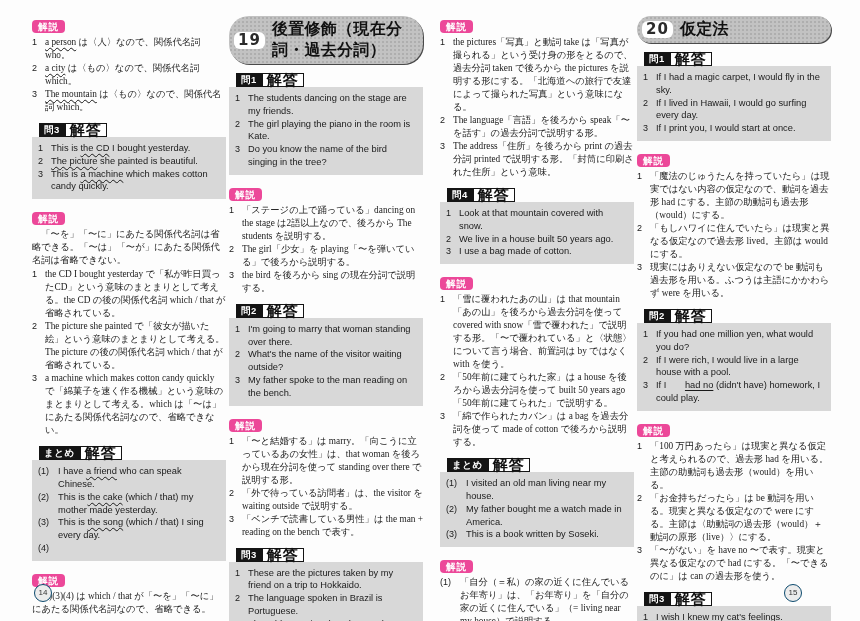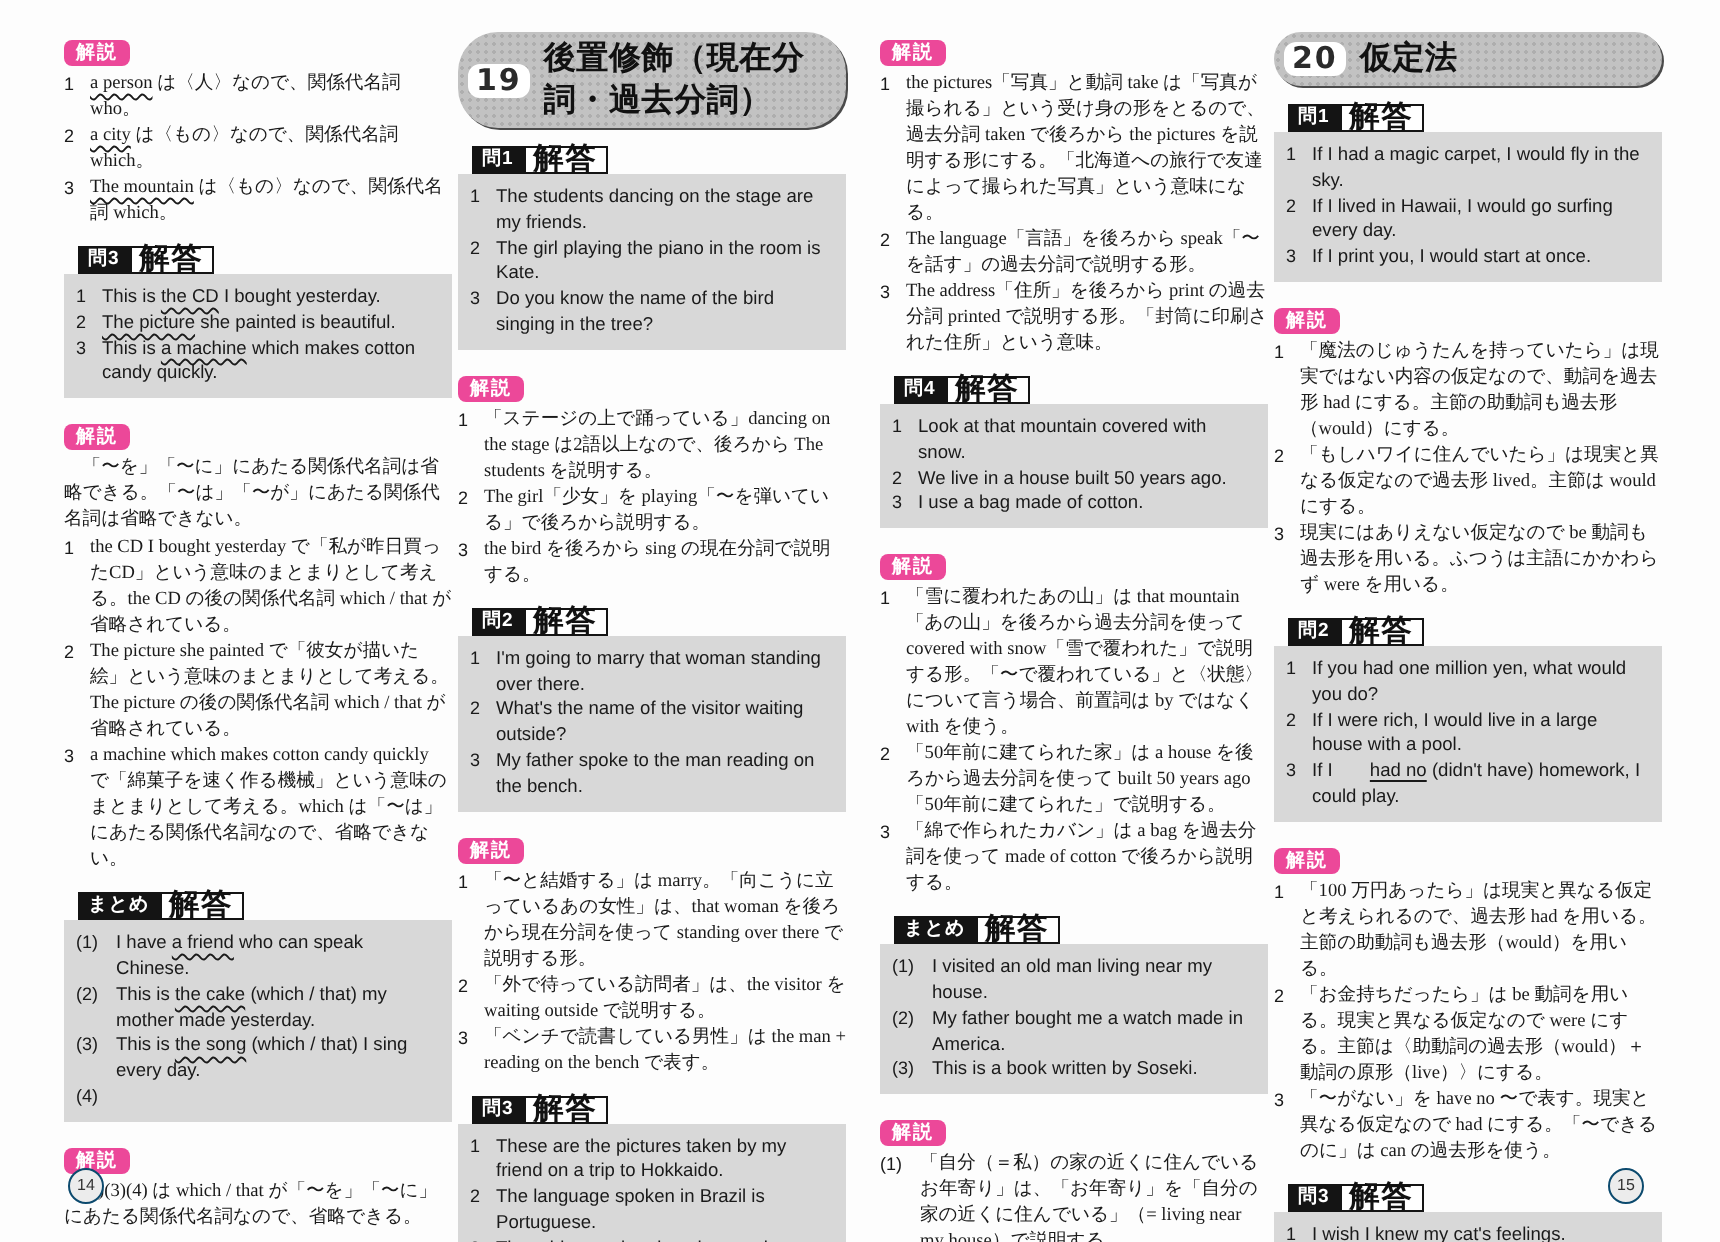--- a/index.html
+++ b/index.html
@@ -46,21 +46,21 @@
   }
   .kai-body{font-family:"Liberation Serif","DejaVu Serif",serif;font-size:9.3px;line-height:13px;}
   .kai-intro{margin:0 0 1px 0;text-indent:1em;}
   .kai .item{display:flex;margin:0;}
   .kai .item .n{flex:none;width:13px;font-family:"Liberation Sans","DejaVu Sans",sans-serif;font-size:9px;}
   .kai .item .n.wide{width:20px;}
   .kai .item .t{flex:1;}
 
   
   .ans-wrap{margin-bottom:9px;}
-  .badge-row{margin-left:7px;display:flex;align-items:flex-start;height:14px;margin-bottom:0;position:relative;z-index:2;}
+  .badge-row{margin-left:7px;display:flex;align-items:flex-start;height:14px;margin-bottom:0;position:relative;z-index:2;text-decoration:underline;}
   .bq{
     background:#141414;color:#fff;font-weight:bold;font-size:9.5px;
     line-height:14px;padding:0 5px;letter-spacing:0.5px;
   }
   .ba{
     background:#fff;color:#111;font-weight:bold;font-size:15px;
     line-height:12px;padding:0 4px;border:1.3px solid #141414;
     letter-spacing:1px;
   }
   .ans-box{
@@ -76,21 +76,21 @@
   .wavy{text-decoration:underline;text-decoration-style:wavy;text-decoration-thickness:0.8px;text-underline-offset:2px;}
   .uline{text-decoration:underline;text-underline-offset:2px;padding-left:16px;}
 
   
   .pagenum{
     position:absolute;width:16px;height:16px;border-radius:50%;
     background:#ececec;border:1px solid #0c4a6e;
     font-size:8px;line-height:16px;text-align:center;color:#333;
   }
   .pn-left{left:34px;top:584px;}
-  .pn-right{left:804px;top:584px;}
+  .pn-right{left:784px;top:584px;}
 </style>
 </head>
 <body>
 
 <div class="col col1">
     <div class="kai"><span class="badge-k">解説</span><div class="kai-body">
         <div class="item">
           <span class="n">1</span>
           <span class="t"><span class="wavy">a person</span> は〈人〉なので、関係代名詞 who。</span>
         </div>

